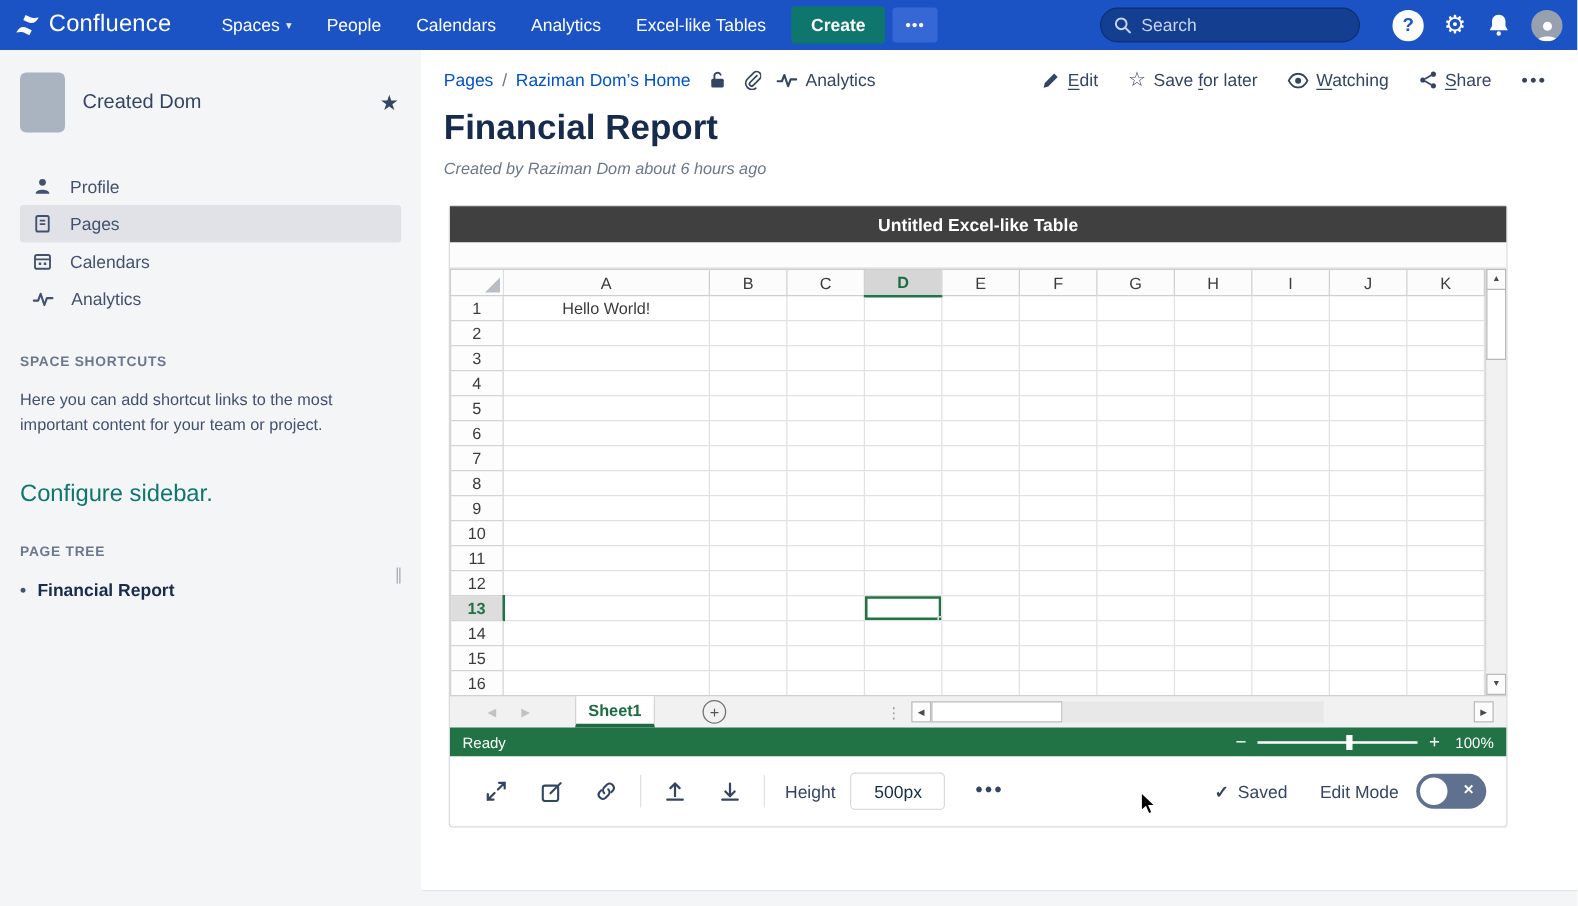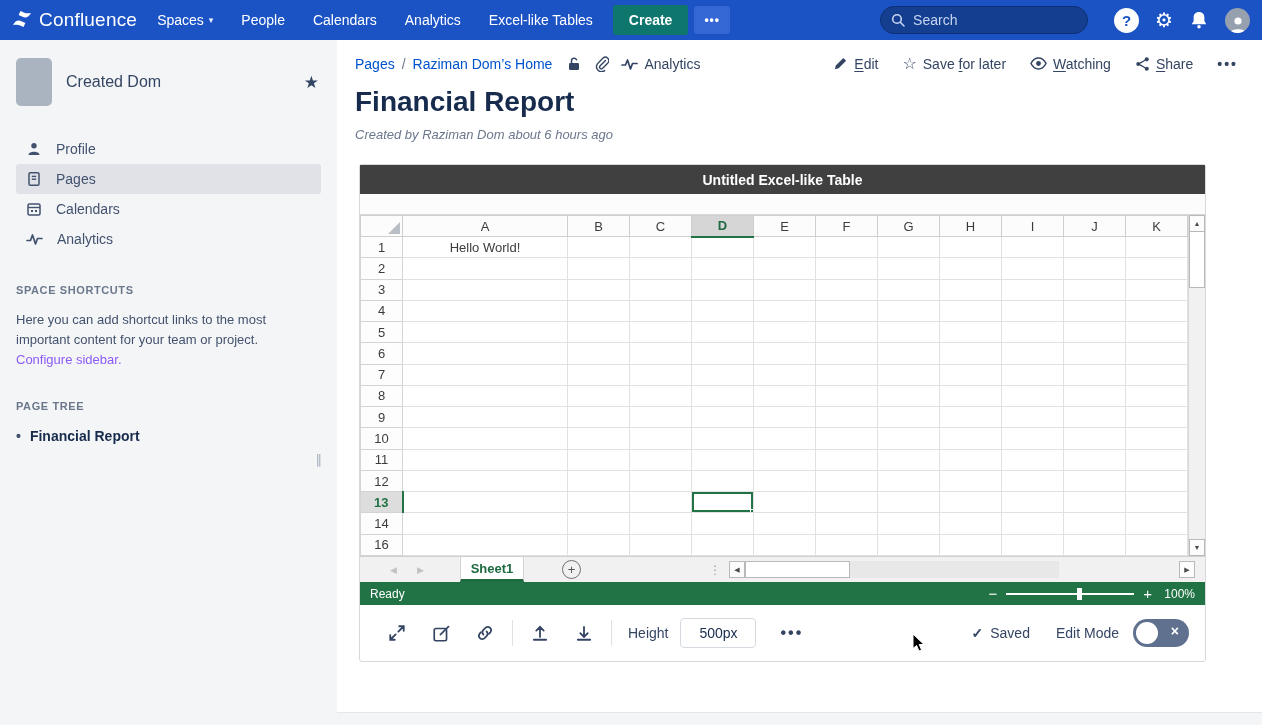--- a/index.html
+++ b/index.html
@@ -2,21 +2,21 @@
 <html><head>
 <meta charset="utf-8">
 <style>
   * { box-sizing: border-box; margin: 0; padding: 0; }
   html,body { width:1262px; height:725px; overflow:hidden; }
   body { font-family:"Liberation Sans", sans-serif; position:relative; background:#fff; color:#172b4d; }
 
   
   .topnav { position:absolute; top:0; left:0; right:0; height:40px; background:#1b53c5;
             display:flex; align-items:center; padding:0 12px; color:#fff; }
-  .brand { display:flex; align-items:flex-start; gap:7px; margin-right:8px; cursor:pointer; }
+  .brand { display:flex; align-items:center; gap:7px; margin-right:28px; cursor:pointer; }
   .brand-name { font-size:19px; font-weight:500; letter-spacing:.2px; }
   .nav-items { display:flex; align-items:center; gap:4px; }
   .nav-item { font-size:14px; padding:6px 12px; border-radius:3px; cursor:pointer; display:flex; align-items:center; gap:5px; white-space:nowrap; }
   .nav-item .chev { font-size:9px; opacity:.9; }
   .create-btn { background:#0f766e; font-weight:700; font-size:14px; padding:7px 16px; border-radius:3px; margin-left:8px; cursor:pointer; }
   .nav-more { background:#3568d4; border-radius:3px; padding:7px 10px; margin-left:6px; font-weight:700; letter-spacing:1px; font-size:12px; cursor:pointer; }
   .searchbox { margin-left:auto; width:208px; height:28px; background:#143e8f; border:1px solid #0d2f73; border-radius:14px;
                display:flex; align-items:center; gap:8px; padding:0 10px; margin-right:26px; }
   .searchbox input { background:transparent; border:none; outline:none; color:#fff; font-size:14px; width:150px; font-family:inherit; }
   .searchbox input::placeholder { color:#c7d4f2; }
@@ -32,21 +32,21 @@
   .space-avatar { width:36px; height:48px; border-radius:5px; background:#aab3c0; flex:none; }
   .space-name { font-size:16px; color:#344563; flex:1; }
   .space-star { color:#344563; font-size:17px; cursor:pointer; }
   .side-menu { list-style:none; margin-top:22px; }
   .side-item { display:flex; align-items:center; gap:14px; height:30px; padding:0 10px; border-radius:3px;
                font-size:14px; color:#42526e; cursor:pointer; }
   .side-item.selected { background:#e0e2e7; }
   .side-item svg { flex:none; }
   .side-heading { font-size:11px; font-weight:700; letter-spacing:.6px; color:#6b778c; margin-top:30px; }
   .side-text { font-size:13px; color:#42526e; line-height:20px; margin-top:14px; }
-  .side-link { color:#8b5cf6; font-size:13px; cursor:pointer; }
+  .side-link { color:#0f766e; font-size:19px; cursor:pointer;margin-top:36px; }
   .tree-item { display:flex; align-items:center; gap:9px; margin-top:16px; font-size:14px; font-weight:700; color:#172b4d; cursor:pointer; }
   .tree-bullet { color:#42526e; font-size:14px; }
   .resize-handle { position:absolute; right:14px; top:412px; color:#a5adba; font-size:13px; letter-spacing:1px; cursor:col-resize; }
 
   
   .main { position:absolute; top:40px; left:337px; right:0; bottom:0; background:#fff; }
   .crumb-row { position:absolute; top:14px; left:18px; right:24px; display:flex; align-items:center; font-size:14px; }
   .crumb-link { color:#0052cc; cursor:pointer; }
   .crumb-sep { color:#6b778c; margin:0 7px; }
   .crumb-icons { display:flex; align-items:center; gap:12px; margin-left:14px; color:#344563; }
@@ -532,20 +532,34 @@
               <td></td>
               <td></td>
               <td></td>
               <td></td>
               <td></td>
               <td></td>
               <td></td>
               <td></td>
             </tr>
             <tr>
+              <th>15</th>
+              <td></td>
+              <td></td>
+              <td></td>
+              <td></td>
+              <td></td>
+              <td></td>
+              <td></td>
+              <td></td>
+              <td></td>
+              <td></td>
+              <td></td>
+            </tr>
+            <tr>
               <th>16</th>
               <td></td>
               <td></td>
               <td></td>
               <td></td>
               <td></td>
               <td></td>
               <td></td>
               <td></td>
               <td></td>

